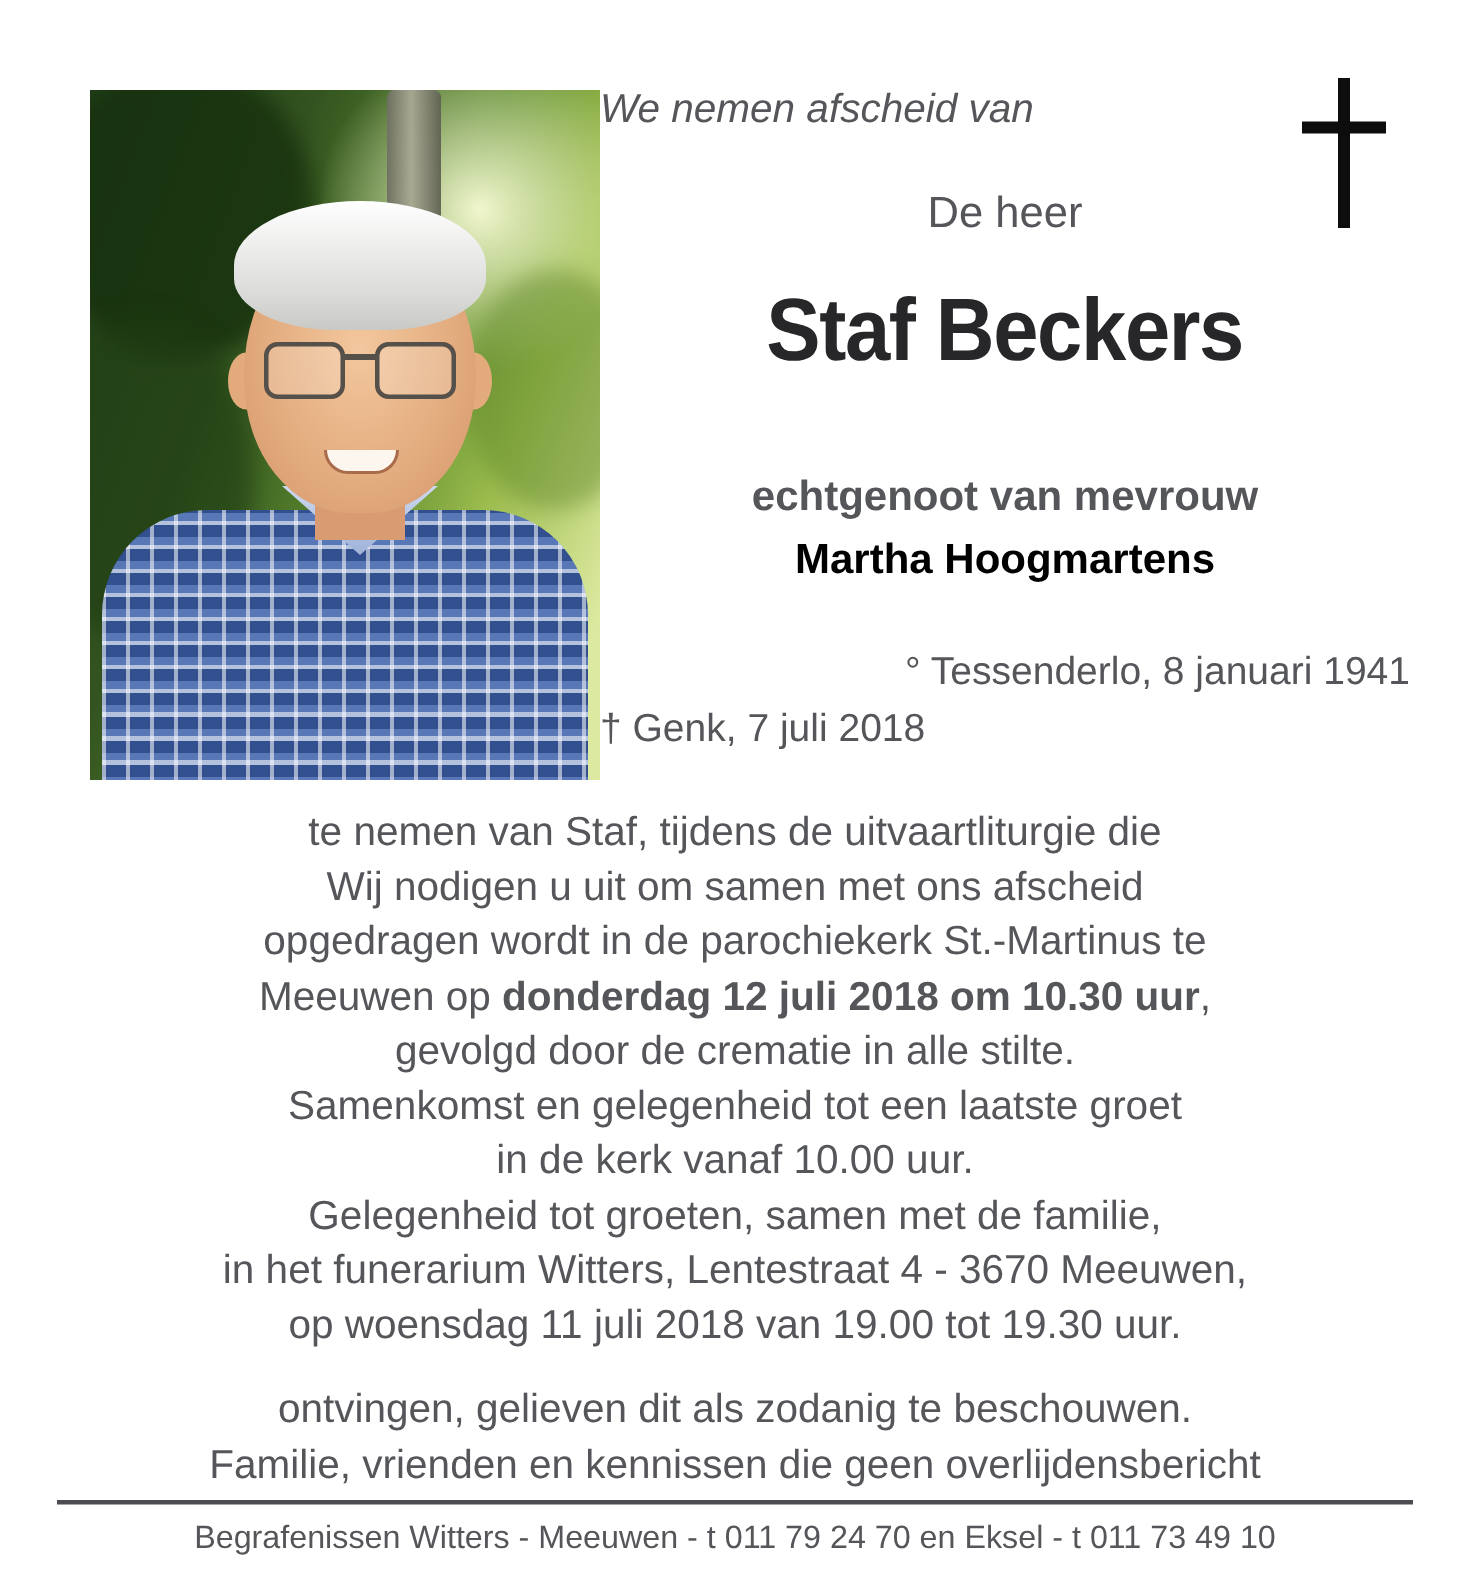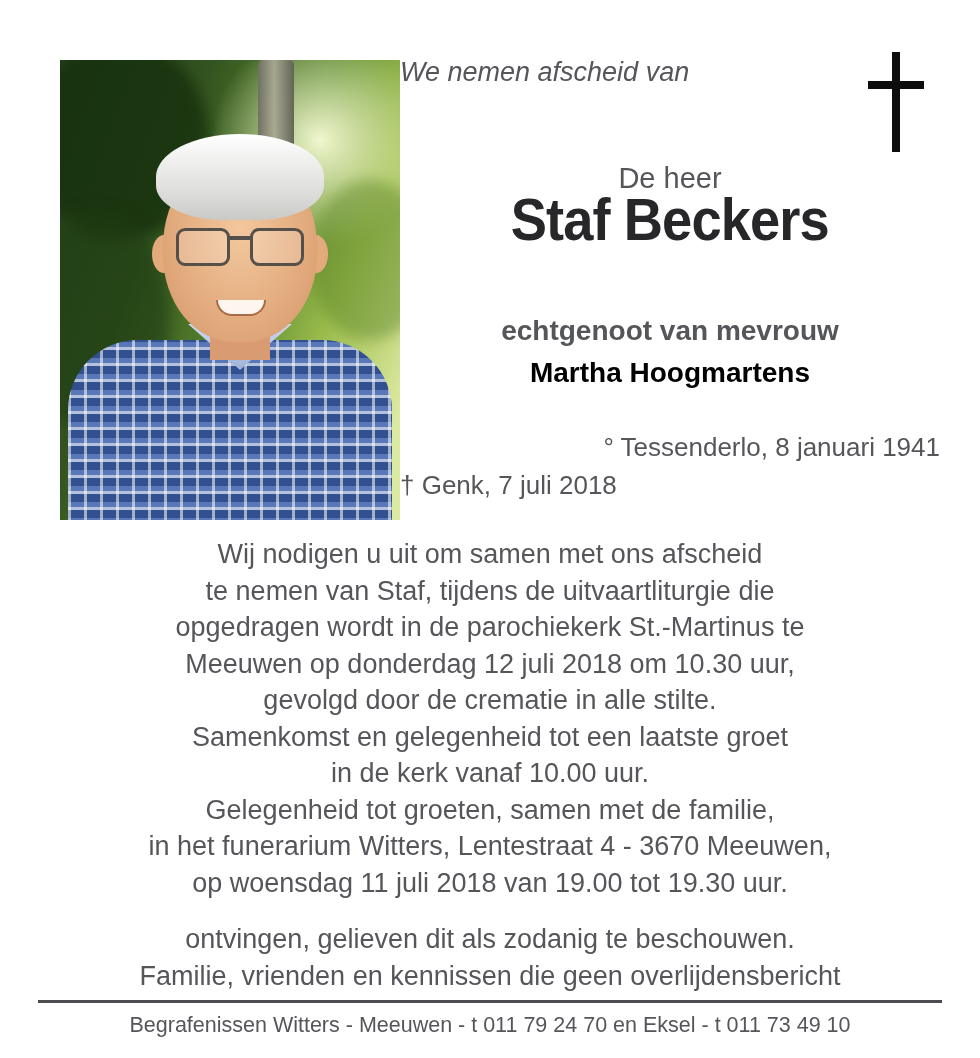--- a/index.html
+++ b/index.html
@@ -66,42 +66,42 @@
   
   .cross-wrap { position:absolute; left:864px; top:52px; width:64px; height:100px; }
 
   
   .intro-line {
     position:absolute; left:400px; top:57px; width:385px;
     text-align:left; font-style:italic; font-size:27px; color:#55565a;
   }
   .salutation {
     position:absolute; left:400px; top:126px; width:540px;
-    text-align:center; font-size:29px; color:#55565a;margin-top:36px;
+    text-align:center; font-size:29px; color:#55565a;
   }
   .deceased-name {
     position:absolute; left:400px; top:186px; width:540px; text-align:center;
     font-size:59px; font-weight:700; color:#27272a; letter-spacing:-1px;
   }
   .deceased-name span { display:inline-block; transform:scaleX(.92); }
   .spouse-1 { position:absolute; left:400px; top:315px; width:540px; text-align:center;
     font-size:28px; font-weight:700; color:#55565a; }
   .spouse-2 { position:absolute; left:400px; top:357px; width:540px; text-align:center;
     font-size:28px; font-weight:700; color:#000000; }
   .birth-line { position:absolute; left:400px; top:432px; width:540px; text-align:right;
     font-size:26px; color:#55565a; }
   .death-line { position:absolute; left:400px; top:470px; width:540px; text-align:left;
     font-size:26px; color:#55565a; }
 
   
   .invitation {
     position:absolute; left:0; top:536px; width:980px;
     text-align:center; font-size:27px; line-height:36.5px; color:#55565a;
   }
-  .invitation b { font-weight:400; }
+  .invitation b { font-weight:700; }
   .closing { margin-top:20px; }
 
   
   .footer-rule { position:absolute; left:38px; top:1000px; width:904px; height:0;
     border-top:3px solid #4c4d50; }
   .footer-text { position:absolute; left:0; top:1013px; width:980px; text-align:center;
     font-size:21.5px; color:#55565a; }
 </style>
 </head>
 <body>
@@ -140,22 +140,22 @@
   <div class="salutation">De heer</div>
   <div class="deceased-name">
     <span>Staf Beckers</span>
   </div>
   <div class="spouse-1">echtgenoot van mevrouw</div>
   <div class="spouse-2">Martha Hoogmartens</div>
   <div class="birth-line">° Tessenderlo, 8 januari 1941</div>
   <div class="death-line">† Genk, 7 juli 2018</div>
 
   <div class="invitation">
+    <div>te nemen van Staf, tijdens de uitvaartliturgie die</div>
     <div>Wij nodigen u uit om samen met ons afscheid</div>
-    <div>te nemen van Staf, tijdens de uitvaartliturgie die</div>
     <div>opgedragen wordt in de parochiekerk St.-Martinus te</div>
     <div><span>Meeuwen op </span><b>donderdag 12 juli 2018 om 10.30 uur</b><span>,</span></div>
     <div>gevolgd door de crematie in alle stilte.</div>
     <div>Samenkomst en gelegenheid tot een laatste groet</div>
     <div>in de kerk vanaf 10.00 uur.</div>
     <div>Gelegenheid tot groeten, samen met de familie,</div>
     <div>in het funerarium Witters, Lentestraat 4 - 3670 Meeuwen,</div>
     <div>op woensdag 11 juli 2018 van 19.00 tot 19.30 uur.</div>
     <div class="closing">
       <div>ontvingen, gelieven dit als zodanig te beschouwen.</div>

